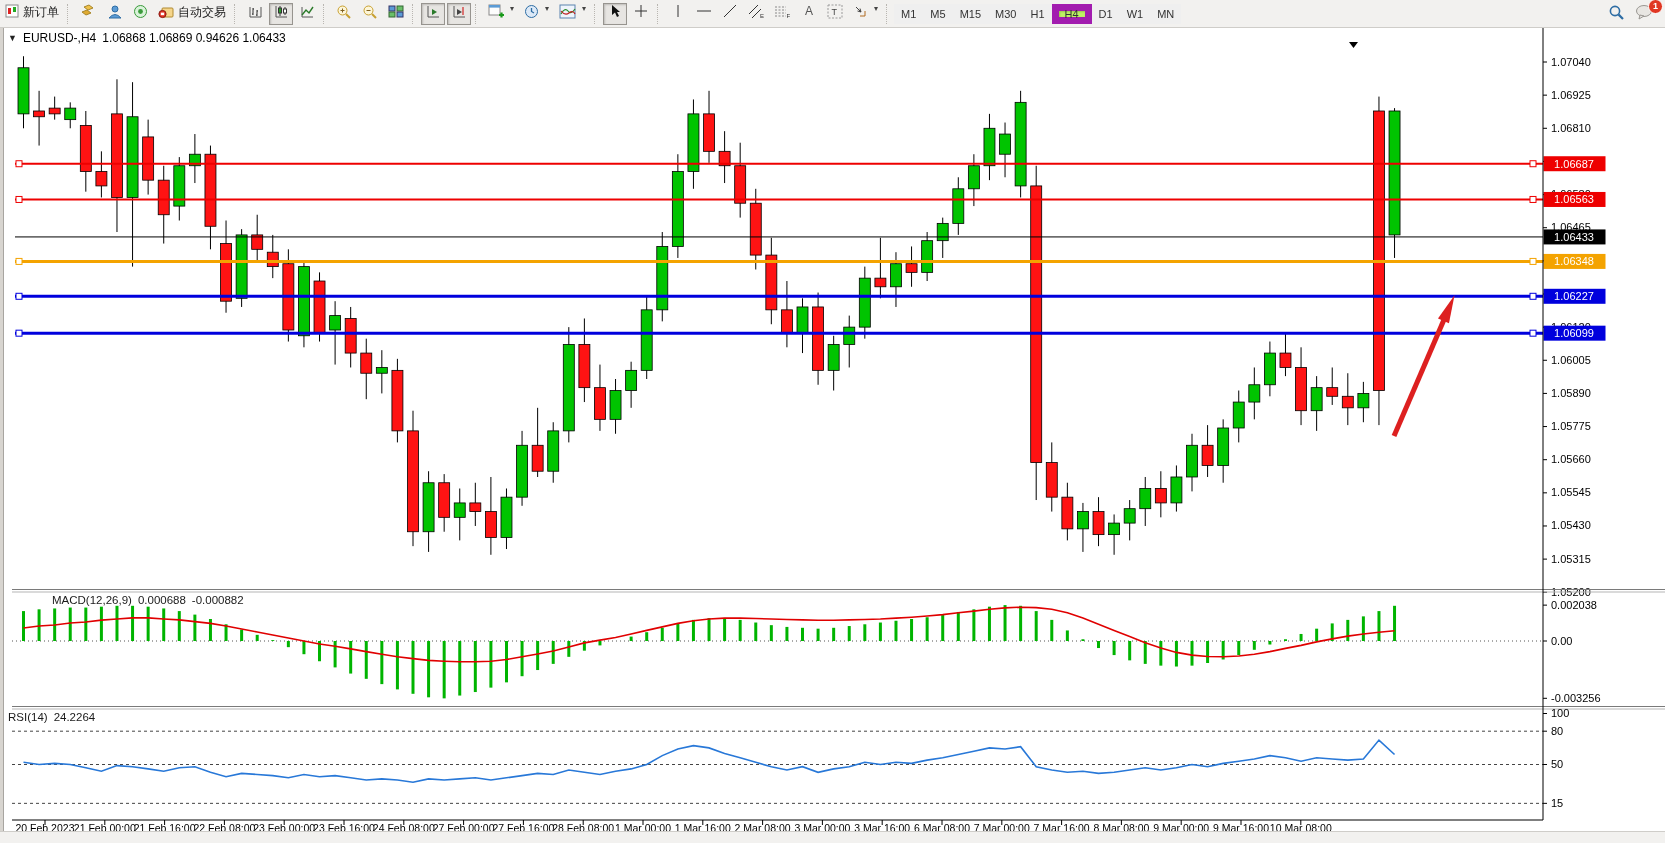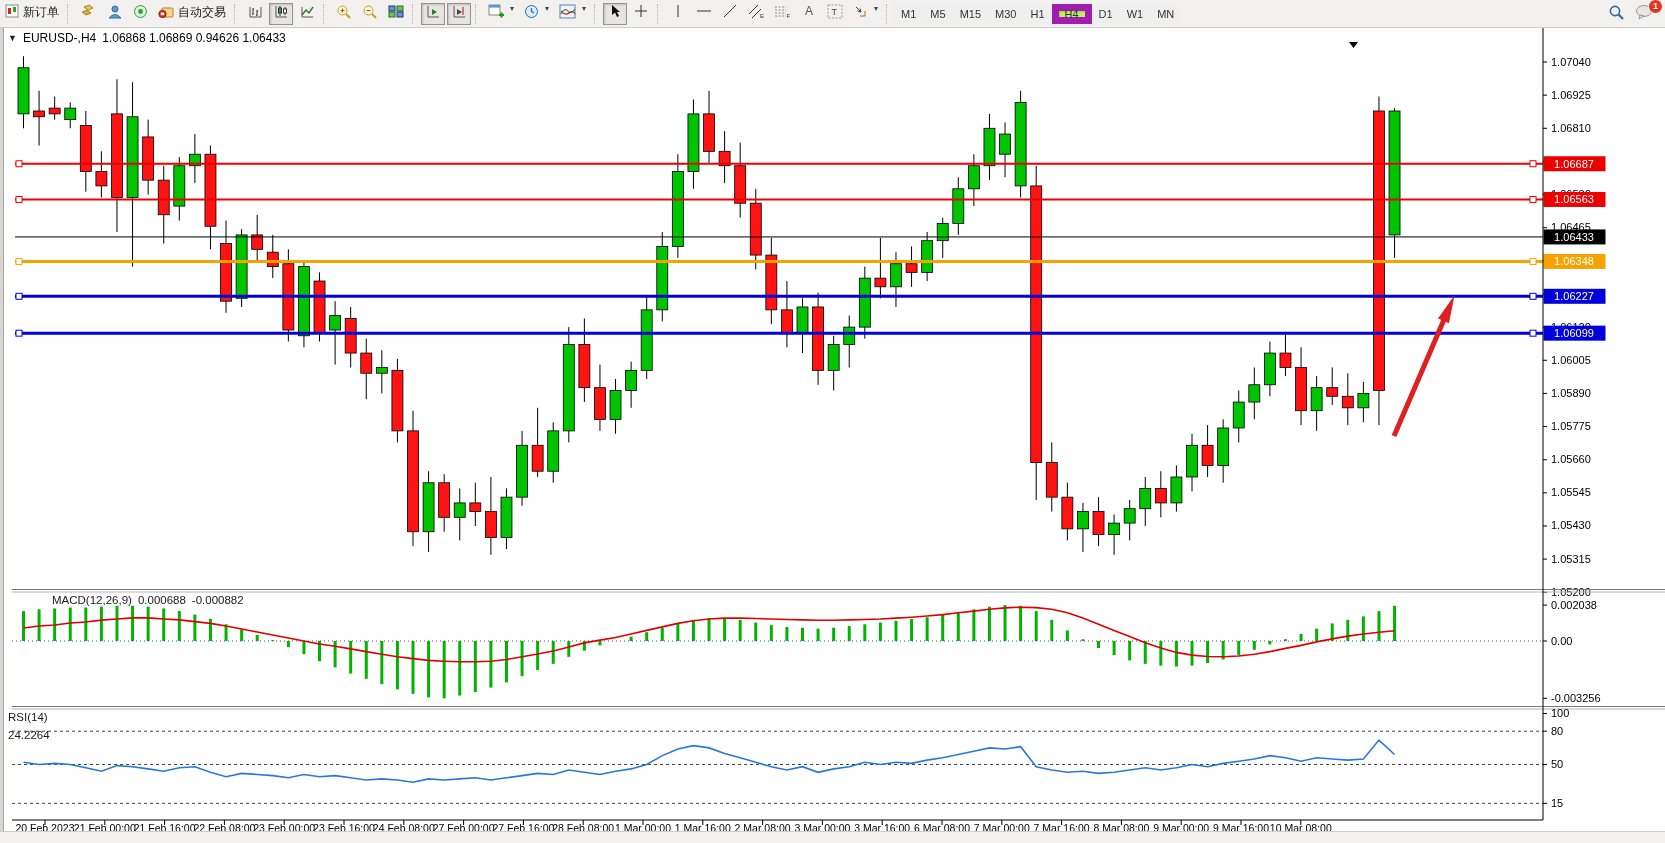--- a/index.html
+++ b/index.html
@@ -465,21 +465,21 @@
     <span class="tri">▼</span>
     <span>EURUSD-,H4</span>
     <span>1.06868 1.06869 0.94626 1.06433</span>
   </div>
 
   <div class="pane-label" style="left:8px;top:594px;margin-left:44px;">
     <span>MACD(12,26,9)</span>
     <span>0.000688</span>
     <span>-0.000882</span>
   </div>
-  <div class="pane-label" style="left:8px;top:711px;flex-direction:column;">
+  <div class="pane-label" style="left:8px;top:711px;">
     <span>RSI(14)</span>
     <span>24.2264</span>
   </div>
 
   <div id="toolbar">
     <button class="tbtn">
       <svg class="mini" width="14" height="14" viewBox="0 0 14 14">
         <rect x="1" y="1" width="12" height="12" fill="#fdfdfd" stroke="#8a8a8a"></rect>
         <rect x="3" y="4" width="3" height="6" fill="#d22"></rect>
           <rect x="8" y="3" width="3" height="5" fill="#2a2"></rect>

